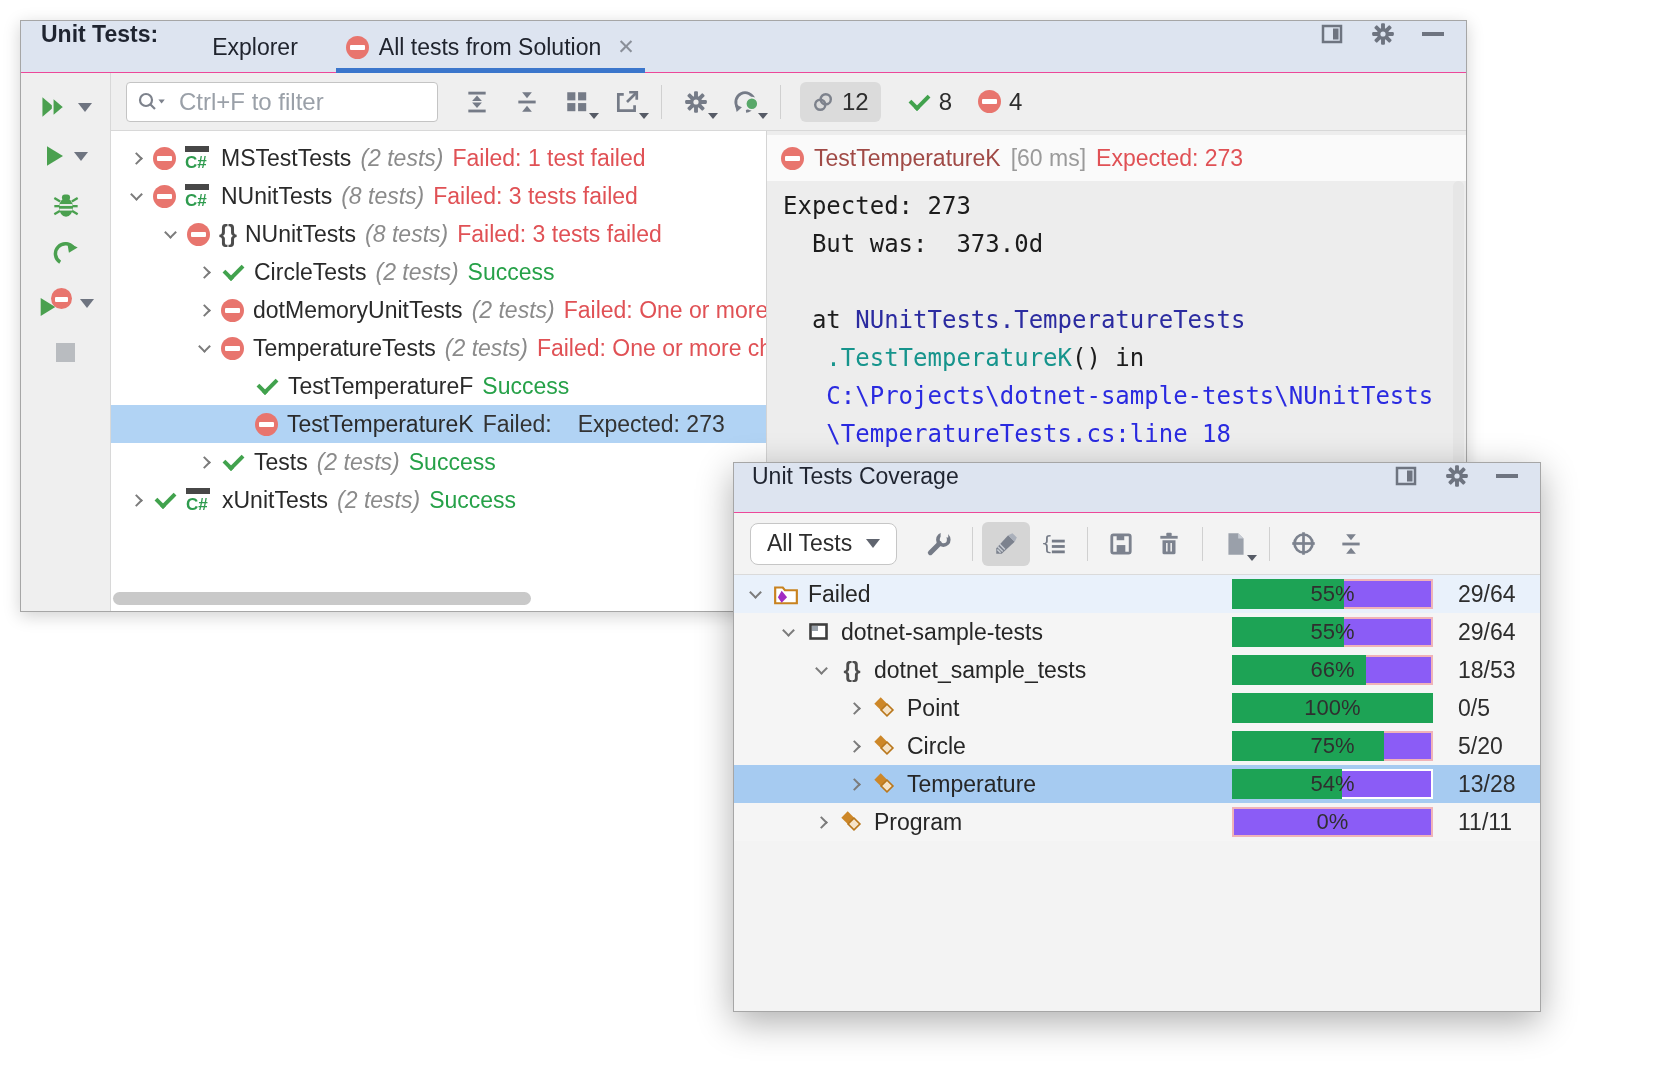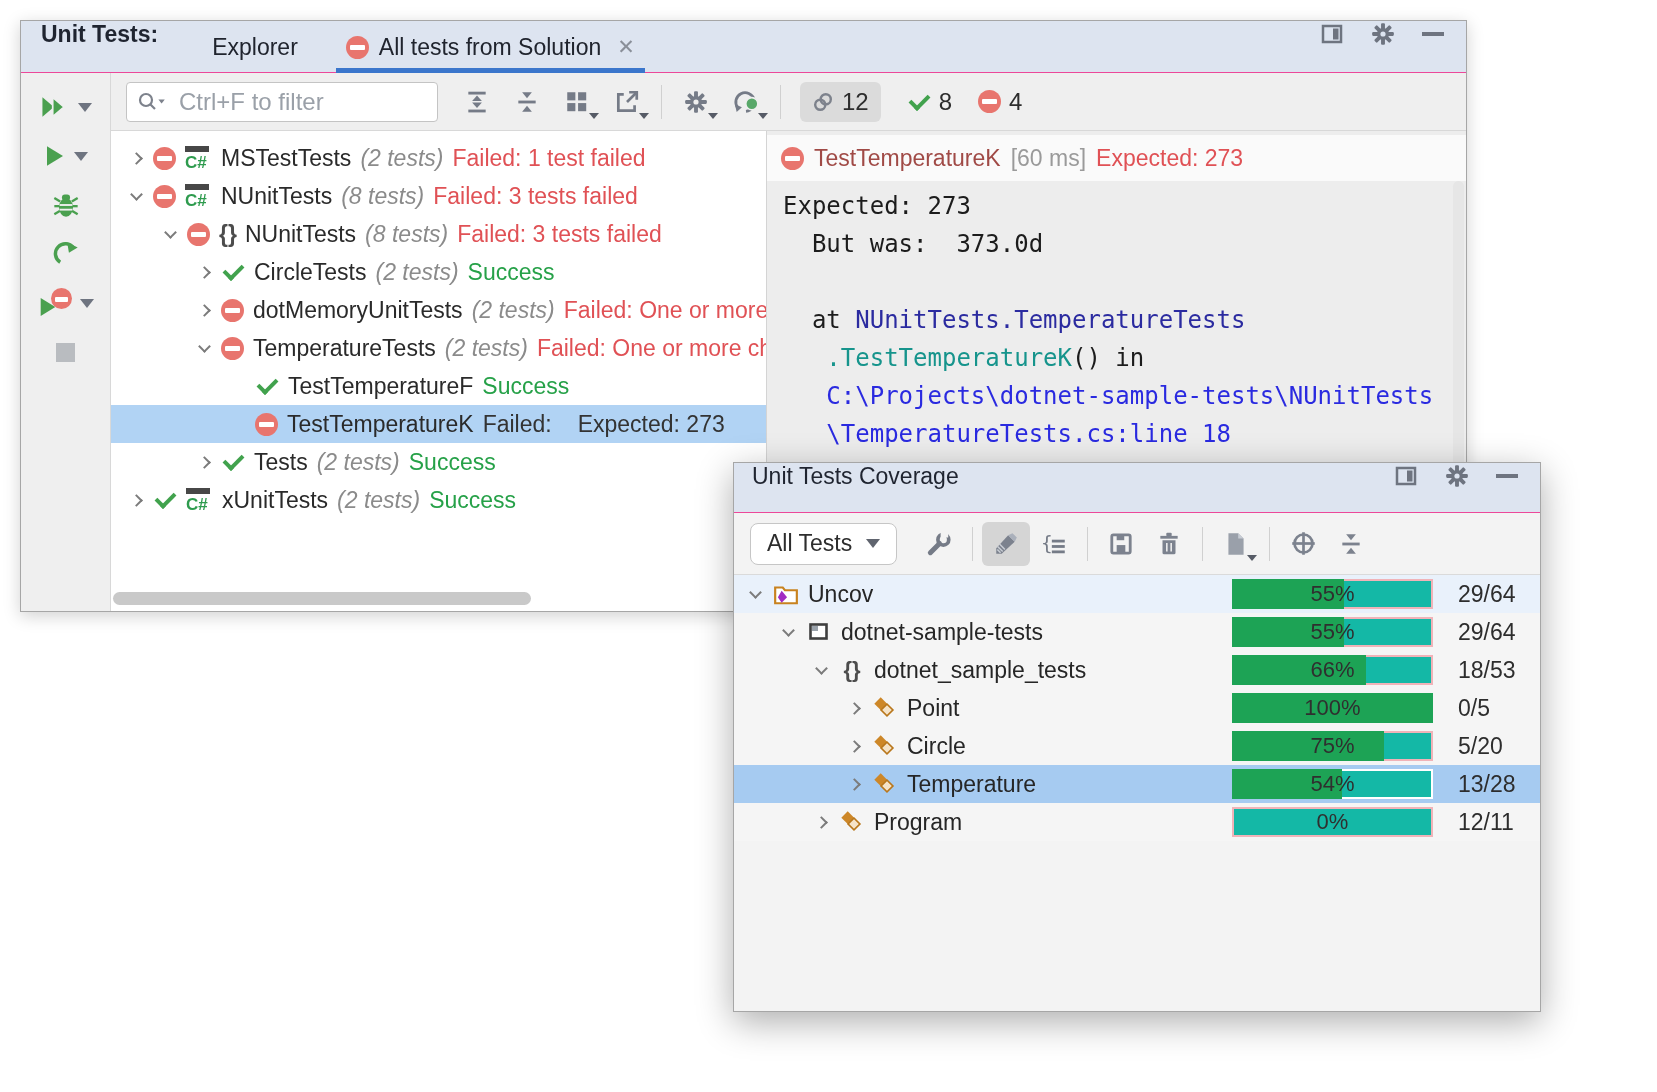--- a/index.html
+++ b/index.html
@@ -91,21 +91,21 @@
   .th-uncov { width:96px; padding-left:14px; }
   .crow { height:38px; display:flex; align-items:center; font-size:23px; background:#f5f5f5; }
   .crow.total { background:#e9f1fb; }
   .crow.selected { background:#a6cbf1; }
   .crow .namecol { flex:1; display:flex; align-items:center; min-width:0; overflow:hidden; white-space:nowrap; }
   .crow .indent { flex:none; }
   .crow .chevbox { width:30px; }
   .cicon { width:32px; display:flex; justify-content:center; margin-right:6px; flex:none; }
   .cname { color:#262626; }
   .barcol { width:223px; display:flex; justify-content:center; flex:none; }
-  .bar { position:relative; width:201px; height:30px; background:#14b8a6; border:2px solid #f0b3b8; }
+  .bar { position:relative; width:201px; height:30px; background:#8b5cf6; border:2px solid #f0b3b8; }
   .bar .fill { position:absolute; left:-2px; top:-2px; bottom:-2px; background:#1da355; }
   .bar.full { border-color:#1da355; }
   .crow.selected .bar { border-color:#fff; }
   .bar .pct { position:absolute; inset:0; display:flex; align-items:center; justify-content:center; color:#2f2f2f; font-size:22px; }
   .uncovcol { width:96px; padding-left:14px; color:#2d2d2d; flex:none; }
 </style>
 </head>
 <body>
 
 <div class="win" id="win1">
@@ -518,21 +518,21 @@
       <span class="indent" style="width:6px;"></span>
       <span class="chevbox">
           <span class="chev open"></span>
         </span>
       <span class="cicon">
           <svg width="26" height="24" viewBox="0 0 24 22">
             <path d="M2 5 h7 l2 2.5 h11 v12 h-20 z" fill="#fff" stroke="#c8821f" stroke-width="2"></path>
             <path d="M8 8 L13 14 L8 19 L4.5 14 Z" fill="#a12cc2"></path>
           </svg>
         </span>
-      <span class="cname">Uncov</span>
+      <span class="cname">Failed</span>
     </div>
     <div class="barcol">
         <div class="bar">
           <div class="fill" style="width: calc(55% + 4px);"></div>
           <span class="pct">55%</span>
         </div>
       </div>
     <span class="uncovcol">29/64</span>
   </div>
 
@@ -659,15 +659,15 @@
           </svg>
         </span>
       <span class="cname">Program</span>
     </div>
     <div class="barcol">
         <div class="bar">
           <div class="fill" style="width: calc(0% + 0px);"></div>
           <span class="pct">0%</span>
         </div>
       </div>
-    <span class="uncovcol">12/11</span>
+    <span class="uncovcol">11/11</span>
   </div>
 </div>
 
 </body></html>

